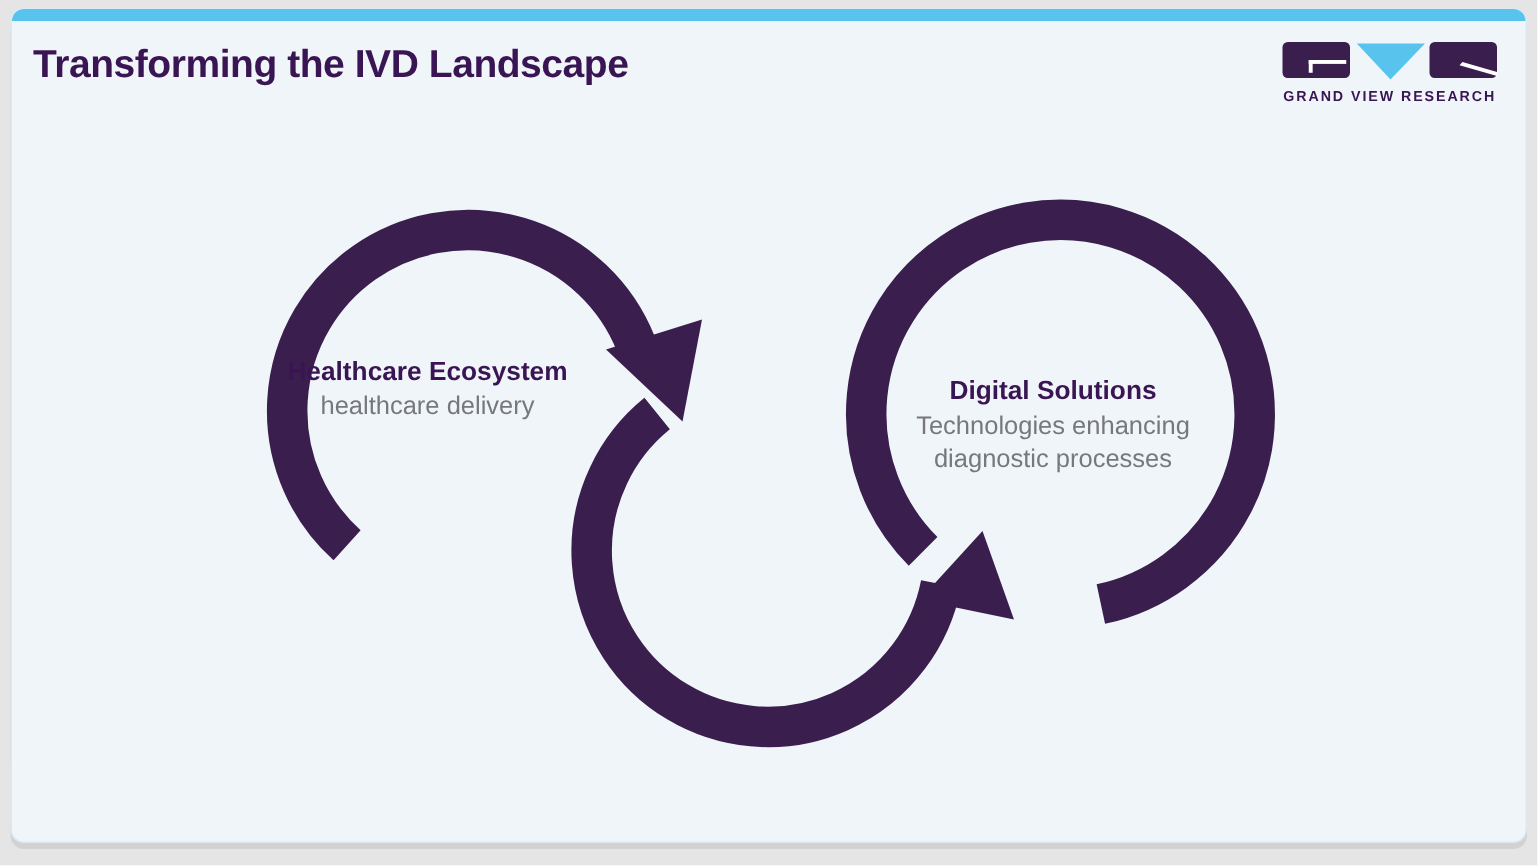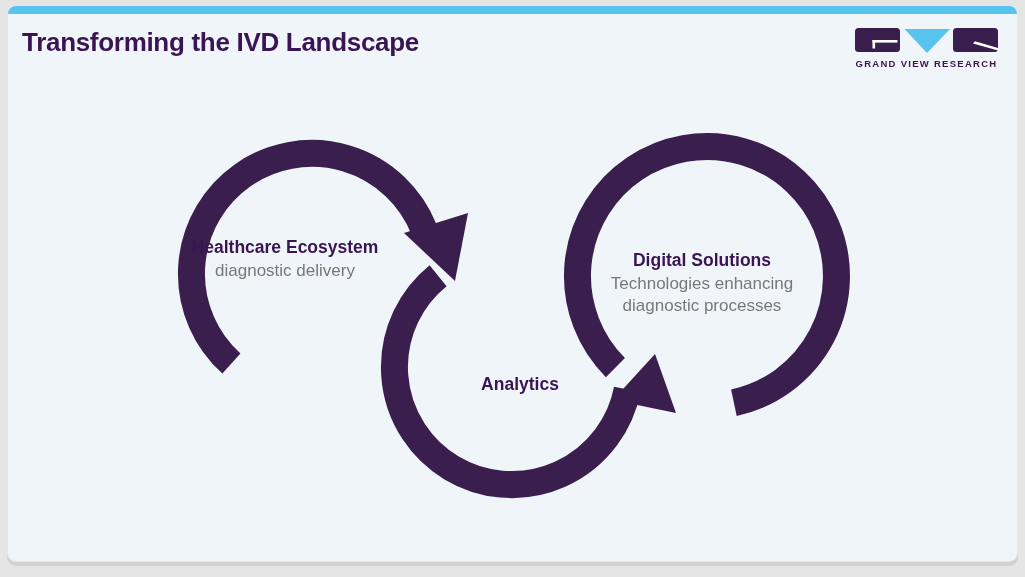--- a/index.html
+++ b/index.html
@@ -67,26 +67,25 @@
 
     <path class="arc" d="M 438.1 275.7 A 117.5 117.5 0 1 0 627.3 389.4"></path>
     <polygon class="arrowhead" points="655,354 613,400 676,413"></polygon>
 
     <path class="arc" d="M 615.4 367.6 A 129.5 129.5 0 1 1 733.9 402.7"></path>
   </svg>
 
   <div class="node" style="left:285px;top:237px;">
     <div class="node-title">Healthcare Ecosystem</div>
     <div class="node-desc">
-      <div>diagnostic delivery</div>
+      <div>healthcare delivery</div>
     </div>
   </div>
 
   <div class="node" style="left:520px;top:374px;">
-    <div class="node-title">Analytics</div>
   </div>
 
   <div class="node" style="left:702px;top:250px;">
     <div class="node-title">Digital Solutions</div>
     <div class="node-desc">
       <div>Technologies enhancing</div>
       <div>diagnostic processes</div>
     </div>
   </div>
 

